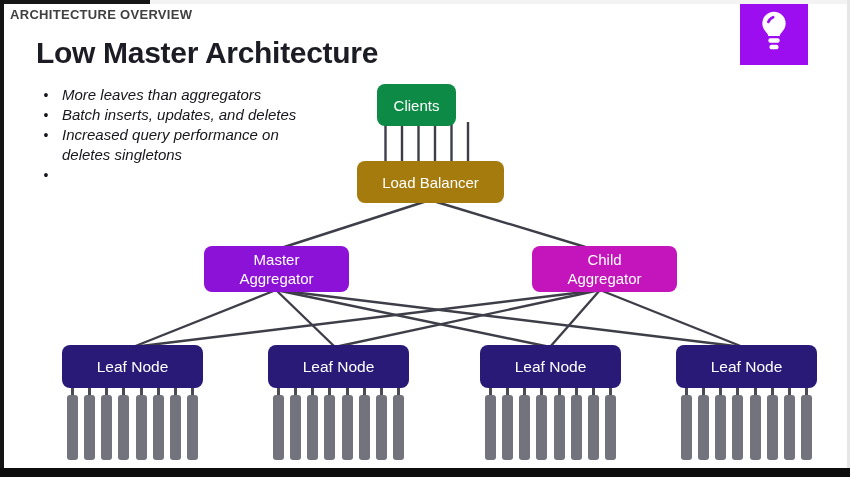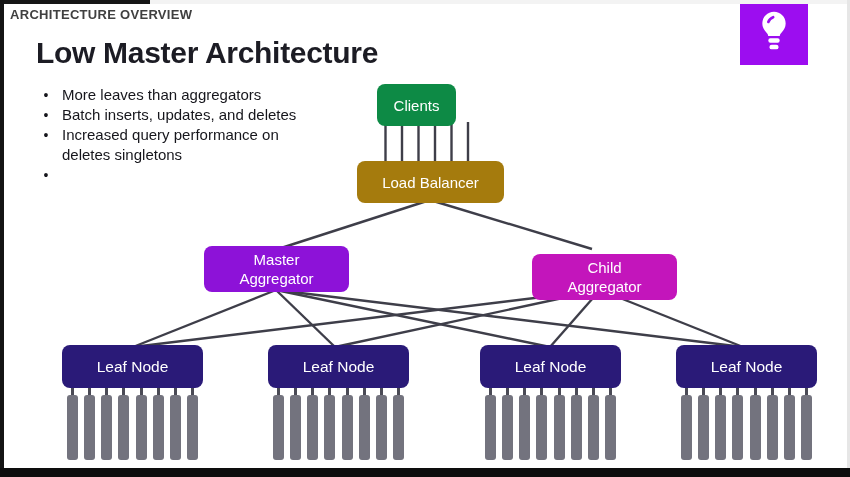--- a/index.html
+++ b/index.html
@@ -17,29 +17,29 @@
           letter-spacing:.3px;color:#404040;}
   .title{position:absolute;left:36px;top:36px;font-size:30px;font-weight:800;
          color:#1c1c24;letter-spacing:-.3px;}
   .bulb-badge{position:absolute;left:740px;top:0;width:68px;height:65px;background:#9c0df0;
           display:flex;align-items:center;justify-content:center;}
 
   
   .bullets{position:absolute;left:30px;top:85px;width:305px;margin:0;padding:0;list-style:none;}
   .bullets li{display:flex;font-size:15px;line-height:20px;color:#16161c;}
   .bullets .dot{width:32px;text-align:center;flex:0 0 32px;font-size:14px;}
-  .bullets .btext{white-space:pre-line;}
+  .bullets .btext{white-space:pre-line;font-style:italic;}
 
   
   .node{position:absolute;border-radius:8px;display:flex;align-items:center;justify-content:center;
         color:#fff;font-size:15px;text-align:center;}
   .n-clients{left:377px;top:84px;width:79px;height:42px;}
   .n-lb{left:357px;top:161px;width:147px;height:42px;}
   .n-master{left:204px;top:246px;width:145px;height:46px;line-height:1.3;justify-content:center;}
-  .n-child{left:532px;top:254px;width:145px;height:46px;line-height:1.3;}
+  .n-child{left:532px;top:246px;width:145px;height:46px;line-height:1.3;}
   .n-master span,.n-child span{display:block;width:100px;margin:0 auto;}
   .n-leaf{top:345px;width:141px;height:43px;font-size:15.5px;}
   .n-leaf1{left:62px;} .n-leaf2{left:268px;} .n-leaf3{left:480px;} .n-leaf4{left:676px;}
 
   svg.wires{position:absolute;left:0;top:0;pointer-events:none;}
   svg.wires line{stroke:#3e3e49;stroke-width:2.4;}
 
   
   .prongs{position:absolute;top:388px;width:141px;height:74px;display:flex;
           justify-content:space-between;padding:0 5px;box-sizing:border-box;}

